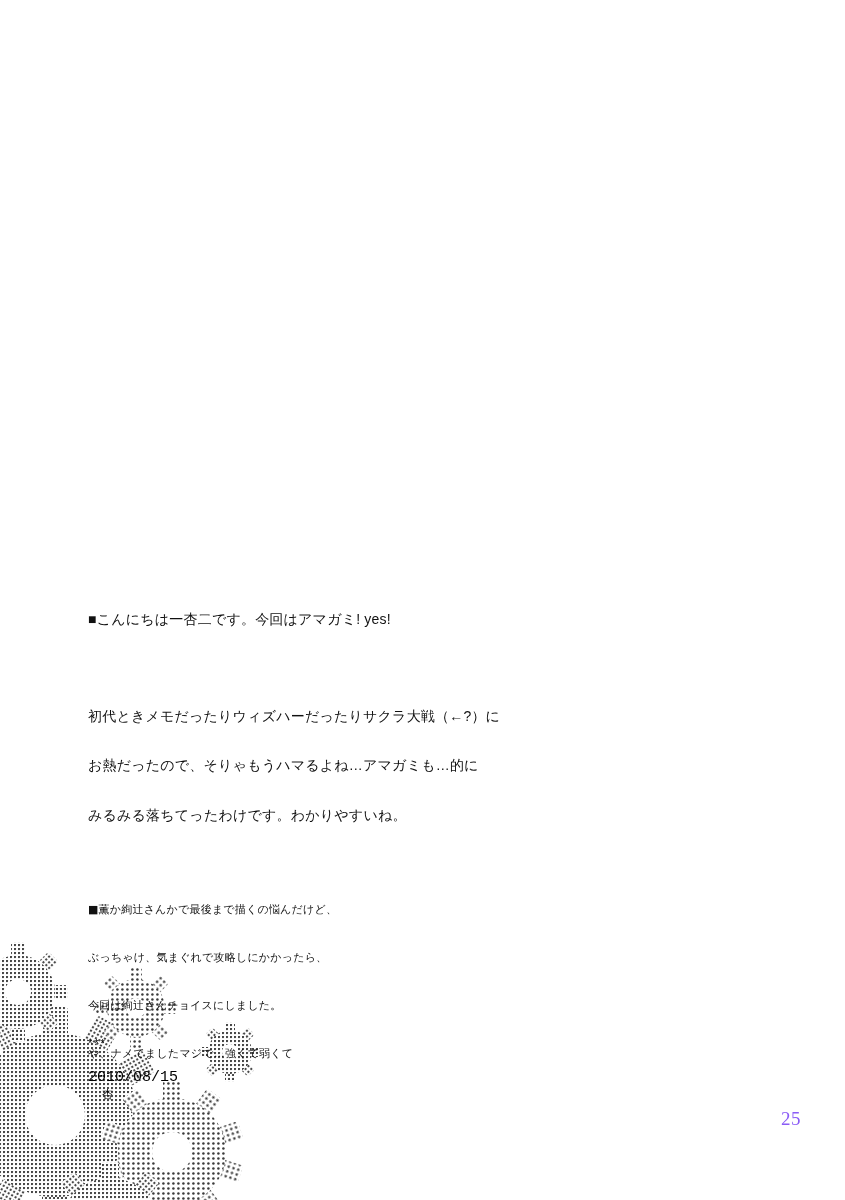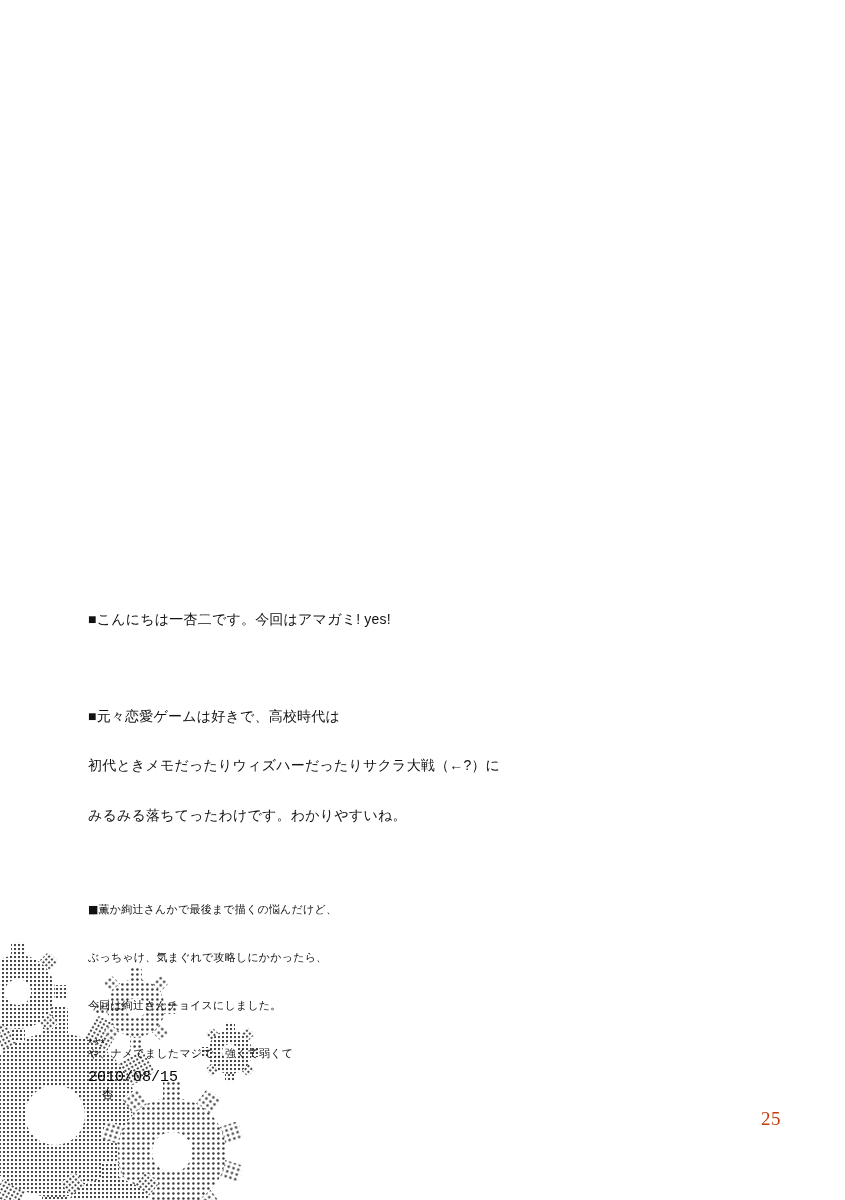--- a/index.html
+++ b/index.html
@@ -73,25 +73,25 @@
   }
   .pen-name {
     font-size: 11px;
     line-height: 16px;
     margin: 0 0 0 14px;
   }
 
   
   #page-number {
     position: absolute;
-    right: 64px;
+    right: 44px;
     bottom: 70px;
     font-size: 19px;
     font-family: "Liberation Serif", serif;
-    color: #c2410c;
+    color: #8b5cf6;
     letter-spacing: 0.5px;
   }
 </style>
 </head>
 <body>
 
 <div id="gear-decoration">
   <svg width="330" height="330" viewBox="0 0 330 330" xmlns="http://www.w3.org/2000/svg">
     <defs>
       <pattern id="dots" width="4" height="4" patternUnits="userSpaceOnUse">
@@ -208,22 +208,22 @@
   </svg>
 </div>
 
 <div id="afterword">
 
   <p class="para">
     <span class="line">■こんにちは一杏二です。今回はアマガミ! yes!</span>
   </p>
 
   <p class="para">
-    <span class="line">■元々恋愛ゲームは好きで、高校時代は</span>
     <span class="line">初代ときメモだったりウィズハーだったりサクラ大戦（←?）に</span>
+    <span class="line">お熱だったので、そりゃもうハマるよね…アマガミも…的に</span>
     <span class="line">みるみる落ちてったわけです。わかりやすいね。</span>
   </p>
 
   <p class="para hand">
     <span class="line">■薫か絢辻さんかで最後まで描くの悩んだけど、</span>
     <span class="line">ぶっちゃけ、気まぐれで攻略しにかかったら、</span>
     <span class="line">今回は絢辻さんチョイスにしました。</span>
     <span class="line">や、ナメてましたマジで…強くて弱くて</span>
     
     

